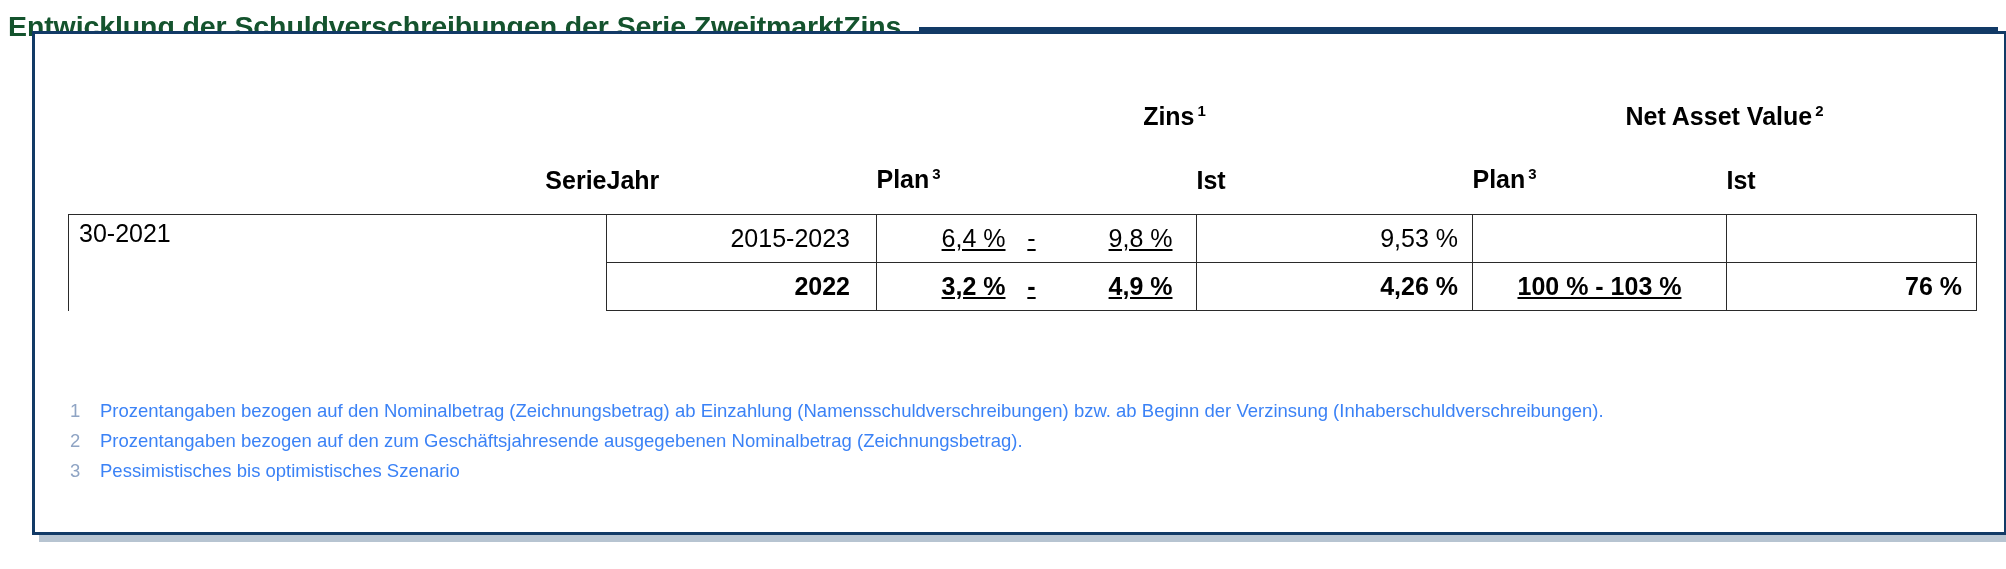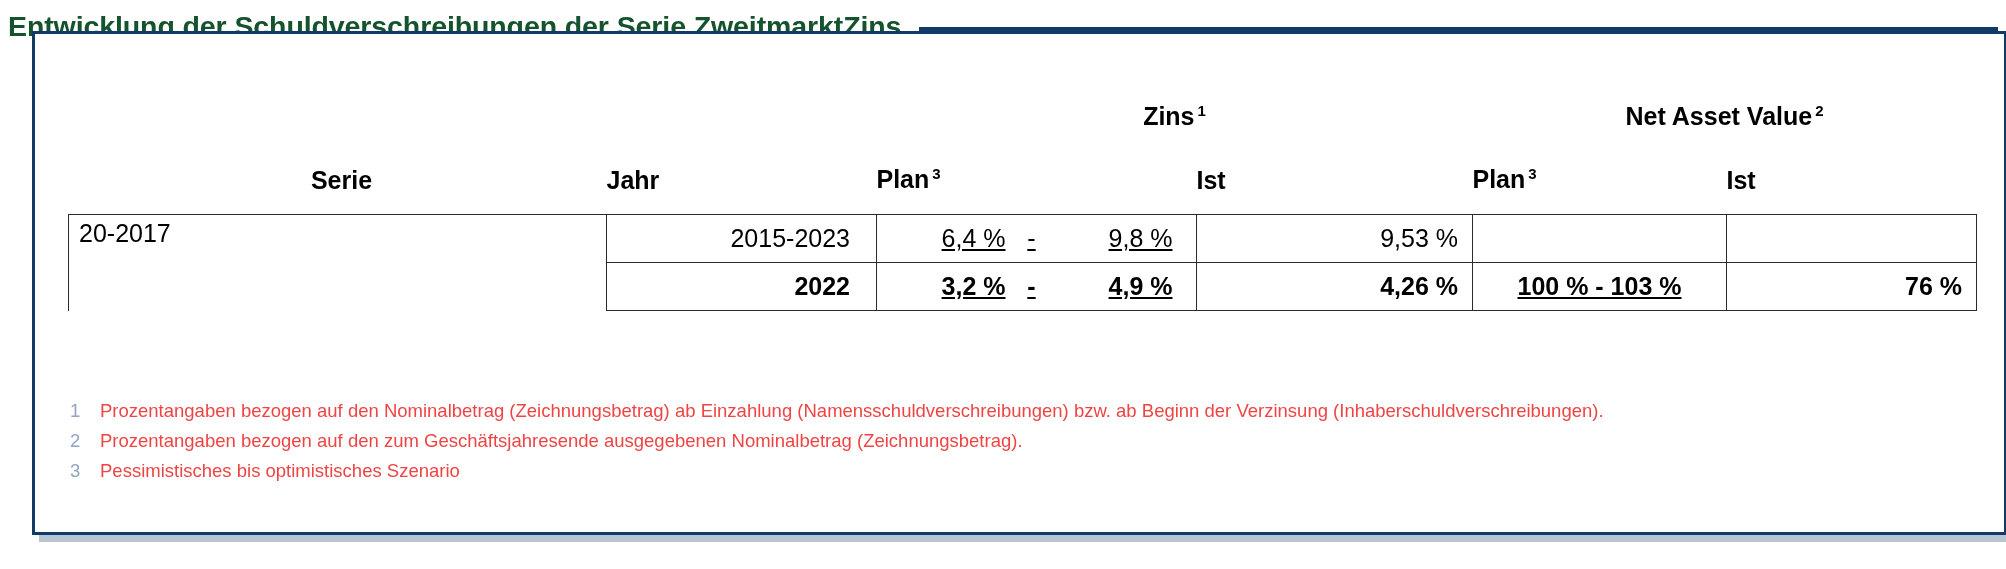--- a/index.html
+++ b/index.html
@@ -106,21 +106,21 @@
 
   
   .colhdr {
     height: 52px;
     font-size: 25px;
     font-weight: bold;
     white-space: nowrap;
     vertical-align: bottom;
     padding-bottom: 8px !important;
   }
-  .colhdr.left  { text-align: center; padding-left: 8px !important; }
+  .colhdr.left  { text-align: right; padding-left: 8px !important; }
   .colhdr.ctr   { text-align: left; }
 
   
   tbody tr { height: 48px; }
   tbody td {
     font-size: 25px;
     border: 1.5px solid #2a2a2a;
   }
   tbody td.serie-cell {
     border-right: 1.5px solid #2a2a2a;
@@ -174,21 +174,21 @@
     font-size: 18.5px;
     line-height: 30px;
     white-space: nowrap;
   }
   .note .num {
     color: #8fa4c4;
     width: 30px;
     flex: 0 0 30px;
     font-size: 18.5px;
   }
-  .note .txt { color: #ef4444; }
+  .note .txt { color: #3b82f6; }
 </style>
 </head>
 <body>
 
 <div class="page">
 
   <div class="title-row">
     <div class="title-text">Entwicklung der Schuldverschreibungen der Serie ZweitmarktZins</div>
     <div class="title-rule"></div>
   </div>
@@ -216,21 +216,21 @@
             <th class="colhdr left">Serie</th>
             <th class="colhdr ctr">Jahr</th>
             <th class="colhdr ctr"><span>Plan</span><sup>3</sup></th>
             <th class="colhdr ctr">Ist</th>
             <th class="colhdr ctr"><span>Plan</span><sup>3</sup></th>
             <th class="colhdr ctr">Ist</th>
           </tr>
         </thead>
         <tbody>
           <tr class="r1">
-            <td class="serie-cell">20-2017</td>
+            <td class="serie-cell">30-2021</td>
             <td class="jahr">2015-2023</td>
             <td class="ctr">
               <div class="plan-range">
                 <span class="lo">6,4 %</span>
                 <span class="dash">-</span>
                 <span class="hi">9,8 %</span>
               </div>
             </td>
             <td class="rgt">9,53 %</td>
             <td class="ctr"></td>

